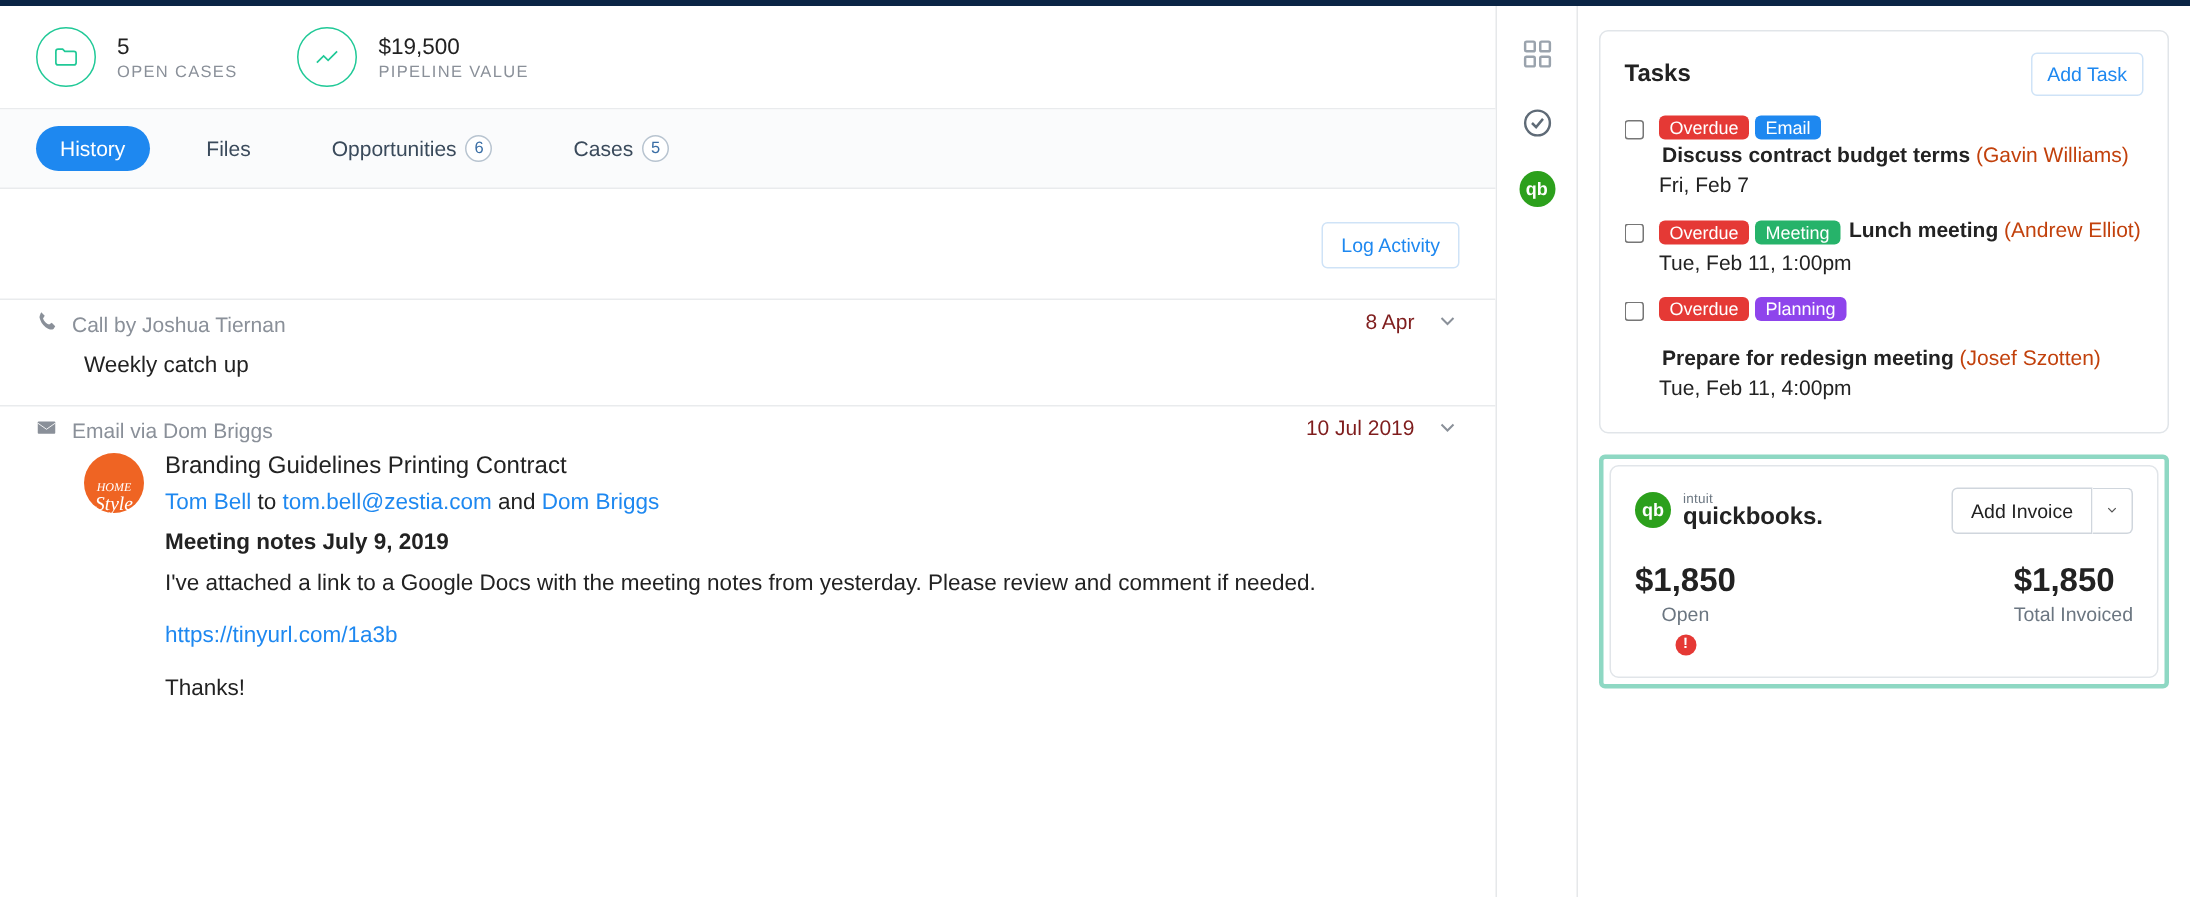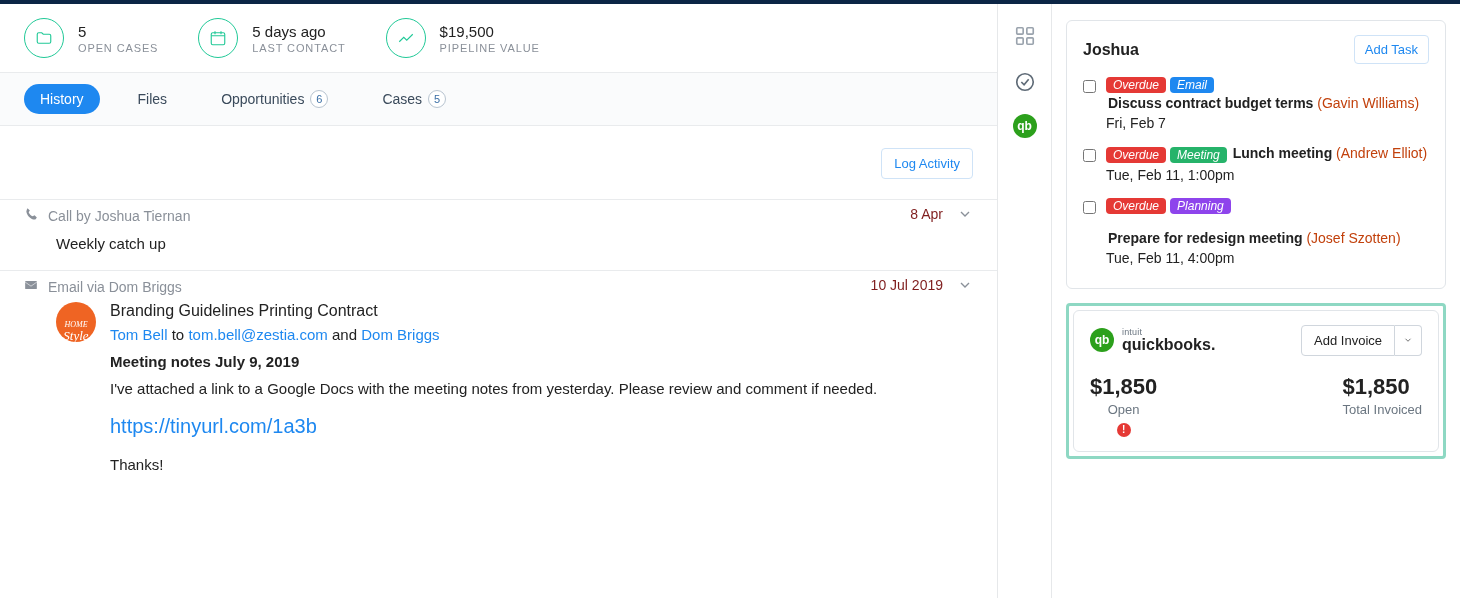--- a/index.html
+++ b/index.html
@@ -55,39 +55,39 @@
   .entry-body { padding: 4px 24px 18px 56px; color:#222; font-size:15px;}
   .email-body { padding: 0 24px 20px 56px; }
   .email-row { display:flex; gap:14px; }
   .avatar { width:40px; height:40px; border-radius:50%; background:#ef6423; color:#fff; display:flex; align-items:flex-end; justify-content:center; font-size:11px; font-style:italic; font-family: Georgia, serif; }
   .email-content { flex:1; }
   .email-subject { font-weight:400; font-size:16px; margin-bottom:6px;}
   .email-to { margin-bottom:10px; font-size:15px;}
   .email-to .link { color:#1e88f0; cursor:pointer;}
   .email-notes { font-weight:600; font-size:15px; margin-bottom:10px;}
   .email-text { font-size:15px; margin-bottom:18px; color:#222;}
-  .email-link { color:#1e88f0; cursor:pointer; font-size:20px; display:block; margin-bottom:18px;}
+  .email-link { color:#1e88f0; cursor:pointer; font-size:15px; display:block; margin-bottom:18px;}
   
   .rail { width: 54px; display:flex; flex-direction:column; align-items:center; padding-top:18px; gap:18px; border-right:1px solid #e6e8ea;}
   .rail-btn { width:28px; height:28px; display:flex; align-items:center; justify-content:center; cursor:pointer;}
   .rail-btn svg { width:22px; height:22px; }
   .rail-btn.grid svg { stroke:#9aa3ad; fill:none; stroke-width:1.8;}
   .rail-btn.check svg { stroke:#5f6b77; fill:none; stroke-width:1.8;}
   .rail-btn.qb { width:24px; height:24px; border-radius:50%; background:#2ca01c; color:#fff; font-weight:700; font-size:12px; display:flex; align-items:center; justify-content:center;}
   
   .side { width: 408px; padding: 16px 14px 0 14px; }
   .panel { border:1px solid #e1e5e9; border-radius:6px; padding:14px 16px 8px; margin-bottom:14px;}
   .panel-head { display:flex; justify-content:space-between; align-items:center; margin-bottom:12px;}
   .panel-title { font-weight:700; font-size:16px;}
   .btn-blue-outline { border:1px solid #cfe3f7; color:#1e88f0; background:#fff; border-radius:4px; padding:6px 10px; font-size:13px; cursor:pointer;}
   .task { display:flex; gap:10px; margin-bottom:14px;}
   .task input[type=checkbox]{ margin-top:4px; cursor:pointer; width:13px; height:13px;}
   .task-main { flex:1;}
   .badges { display:inline-flex; gap:4px; vertical-align:middle;}
-  .badge { display:inline-block; padding:1px 7px; border-radius:4px; font-size:12px; color:#fff; font-weight:500;font-style:italic;}
+  .badge { display:inline-block; padding:1px 7px; border-radius:4px; font-size:12px; color:#fff; font-weight:500;}
   .badge.overdue { background:#e53935;}
   .badge.email { background:#1e88f0;}
   .badge.meeting { background:#26b36a;}
   .badge.planning { background:#8e44ec;}
   .task-title { font-weight:600; display:inline; margin-left:2px;}
   .task-assignee { color:#c2410c; font-weight:400;}
   .task-when { color:#222; margin-top:4px; font-size:14px;}
   
   .qb-wrap { border:3px solid #8ed8c3; border-radius:4px; padding:4px;}
   .qb-panel { border:1px solid #e1e5e9; border-radius:6px; padding:14px 16px;}
@@ -121,32 +121,20 @@
             </svg>
         </div>
         <div>
           <div class="stat-val">5</div>
           <div class="stat-lbl">OPEN CASES</div>
         </div>
       </div>
       <div class="stat">
         <div class="stat-icon">
           <svg viewBox="0 0 24 24">
-              <rect x="3" y="5" width="18" height="16" rx="2"></rect>
-              <path d="M3 9h18M8 3v4M16 3v4"></path>
-            </svg>
-        </div>
-        <div>
-          <div class="stat-val">5 days ago</div>
-          <div class="stat-lbl">LAST CONTACT</div>
-        </div>
-      </div>
-      <div class="stat">
-        <div class="stat-icon">
-          <svg viewBox="0 0 24 24">
               <path d="M3 17l6-6 4 4 8-8"></path>
             </svg>
         </div>
         <div>
           <div class="stat-val">$19,500</div>
           <div class="stat-lbl">PIPELINE VALUE</div>
         </div>
       </div>
     </div>
 
@@ -244,21 +232,21 @@
           <circle cx="12" cy="12" r="9"></circle>
           <path d="M8 12l3 3 5-6"></path>
         </svg>
     </div>
     <div class="rail-btn qb">qb</div>
   </div>
 
   <div class="side">
     <div class="panel">
       <div class="panel-head">
-        <div class="panel-title">Joshua</div>
+        <div class="panel-title">Tasks</div>
         <button class="btn-blue-outline">Add Task</button>
       </div>
 
       <div class="task">
         <input type="checkbox" style="">
         <div class="task-main">
           <div>
             <span class="badges">
               <span class="badge overdue">Overdue</span>
               <span class="badge email">Email</span>

